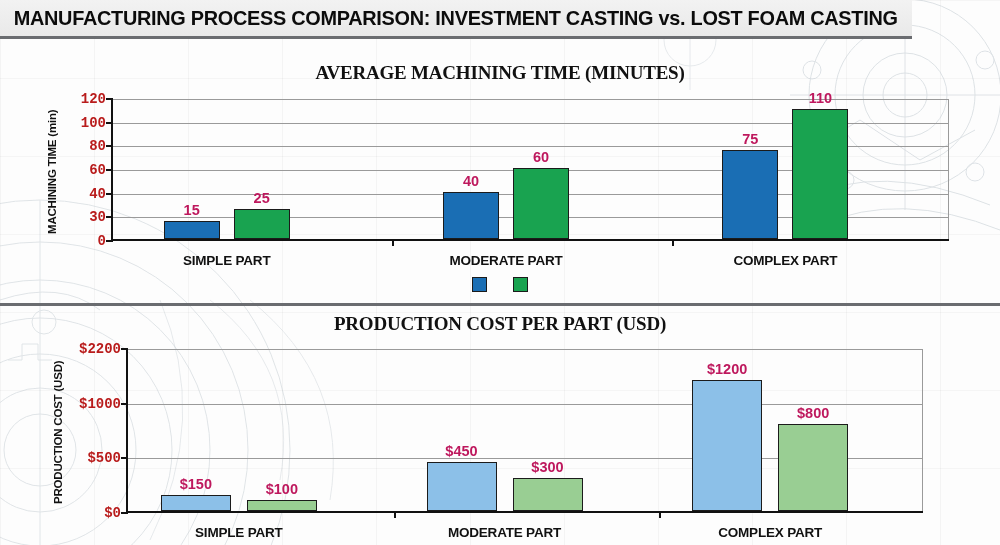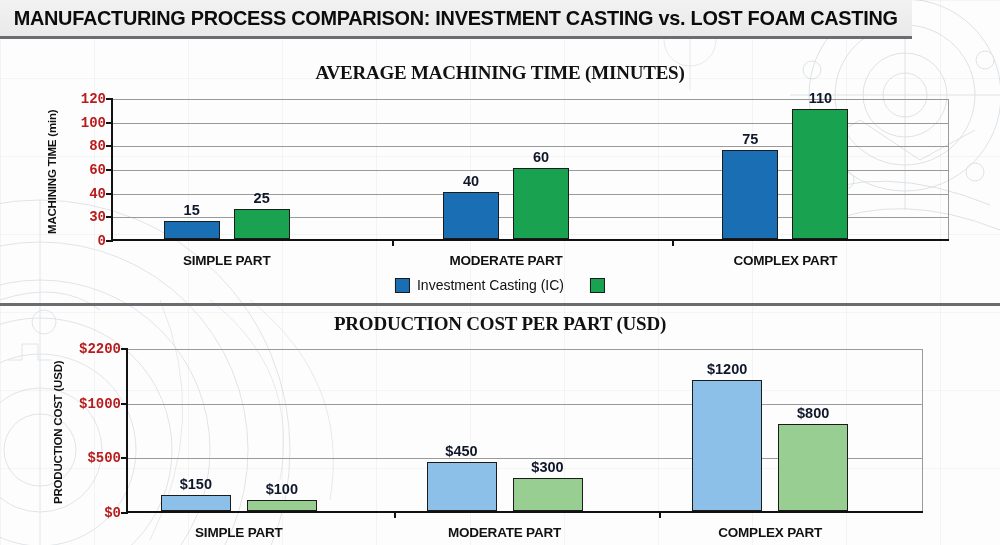--- a/index.html
+++ b/index.html
@@ -55,21 +55,21 @@
   .ytick{position:absolute;right:100%;margin-right:7px;transform:translateY(-50%);
      font-size:14px;font-weight:bold;color:#b91c1c;white-space:nowrap;font-family:Liberation Mono, monospace;}
   .ytickmark{position:absolute;left:-7px;width:7px;height:2px;background:#111;transform:translateY(-1px);}
 
   .xtickmark{position:absolute;bottom:-7px;width:2px;height:7px;background:#111;}
   .xcat{position:absolute;transform:translateX(-50%);font-size:13.5px;font-weight:bold;
      color:#111;white-space:nowrap;letter-spacing:-.2px;}
 
   .bar{position:absolute;bottom:0;border:1.6px solid #1b1b1b;box-sizing:border-box;}
   .barval{position:absolute;transform:translateX(-50%);font-size:14.5px;font-weight:bold;
-     color:#0f172a;white-space:nowrap;}
+     color:#be185d;white-space:nowrap;}
 
   
   .legend{position:absolute;display:flex;align-items:center;gap:26px;
      left:50%;transform:translateX(-50%);}
   .legend-item{display:flex;align-items:center;gap:7px;}
   .swatch{width:15px;height:15px;border:1.6px solid #1b1b1b;box-sizing:border-box;}
   .legend-label{font-size:14px;color:#111;white-space:nowrap;}
 </style>
 </head>
 <body>
@@ -169,21 +169,20 @@
           <div class="bar" title="Lost Foam Casting (LFC) — COMPLEX PART: 110" style="left: 679.333px; width: 56px; height: 130.167px; background: rgb(25, 163, 80); border-color: rgb(27, 27, 27);"></div>
           <div class="barval" style="left: 707.333px; top: -9.16667px;">110</div>
           <div class="xcat" style="left: 672.333px; top: 154px;">COMPLEX PART</div>
         </div>
     </div>
   </div>
 
   <div class="legend" id="legend1" style="top:277px;">
       <div class="legend-item">
         <span class="swatch" style="background: rgb(26, 110, 180); border-color: rgb(27, 27, 27);"></span>
-        <span class="legend-label">Investment Casting (IC)</span>
       </div>
       <div class="legend-item">
         <span class="swatch" style="background: rgb(25, 163, 80); border-color: rgb(27, 27, 27);"></span>
       </div>
     </div>
 
   <div class="panel" id="panel2">
     <div class="chart-title" id="title2">PRODUCTION COST PER PART (USD)</div>
 
     <div class="ylabel" id="ylab2" style="left:52px;top:44px;height:165px;">PRODUCTION COST (USD)</div>

